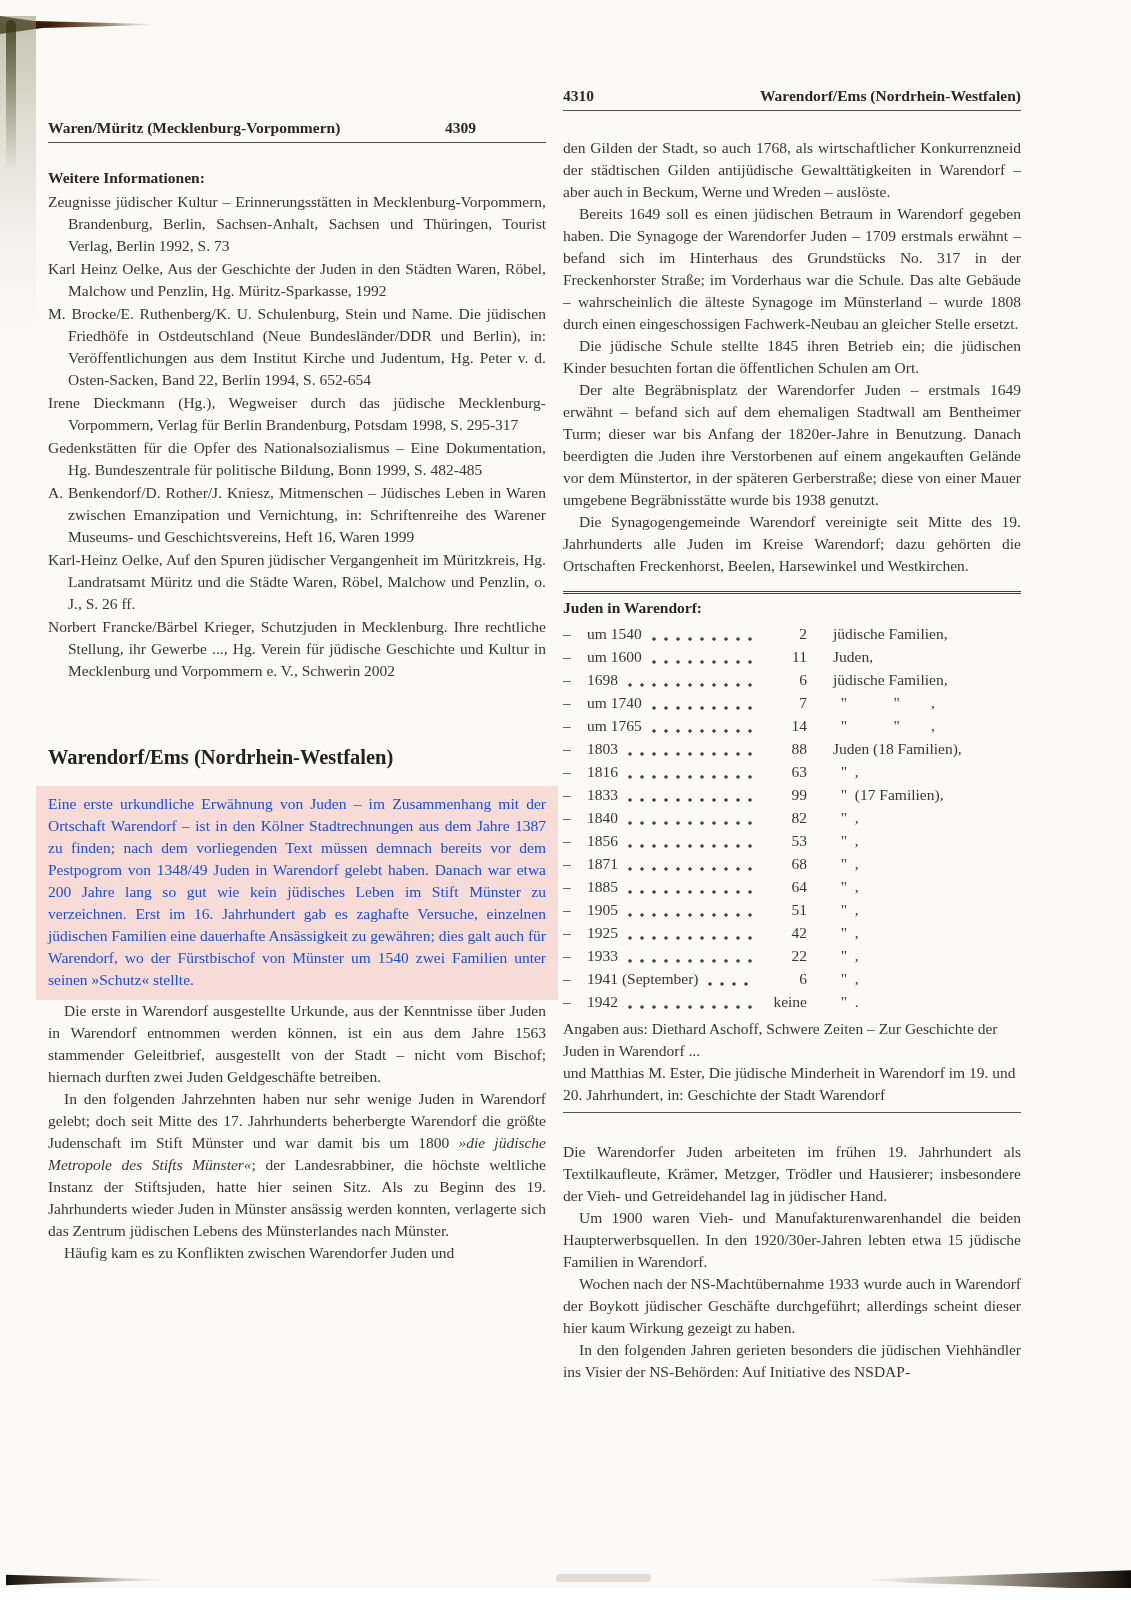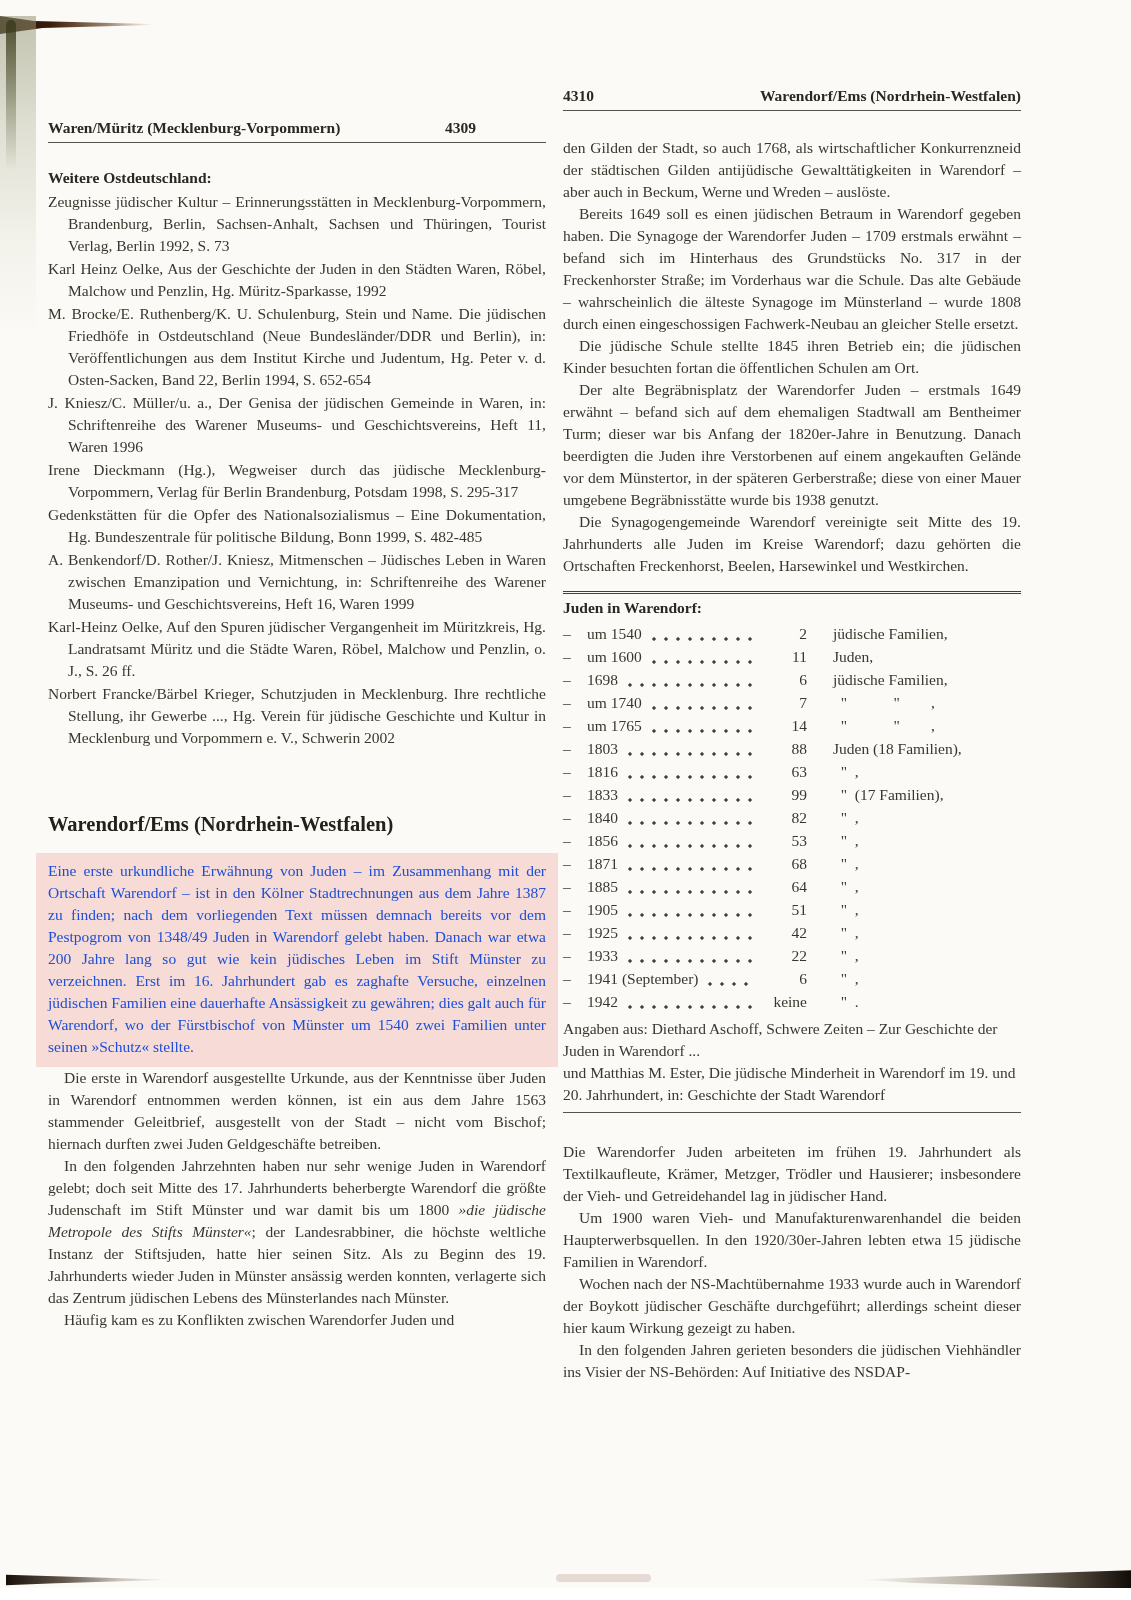--- a/index.html
+++ b/index.html
@@ -105,31 +105,30 @@
   <div class="art art-bottom-smudge"></div>
   <div class="art art-bottom-strip"></div>
 
   <div class="col col-left">
     <div class="running-header">
       <span>Waren/Müritz (Mecklenburg-Vorpommern)</span>
       <span>4309</span>
     </div>
     <hr class="header-rule">
 
-    <h3 class="info-heading">Weitere Ostdeutschland:</h3>
+    <h3 class="info-heading">Weitere Informationen:</h3>
 
     <ul class="bibliography">
 
         <li class="bib-entry">Zeugnisse jüdischer Kultur – Erinnerungsstätten in Mecklenburg-Vorpommern, Brandenburg, Berlin, Sachsen-Anhalt, Sachsen und Thüringen, Tourist Verlag, Berlin 1992, S. 73</li>
 
         <li class="bib-entry">Karl Heinz Oelke, Aus der Geschichte der Juden in den Städten Waren, Röbel, Malchow und Penzlin, Hg. Müritz-Sparkasse, 1992</li>
 
         <li class="bib-entry">M. Brocke/E. Ruthenberg/K. U. Schulenburg, Stein und Name. Die jüdischen Friedhöfe in Ostdeutschland (Neue Bundesländer/DDR und Berlin), in: Veröffentlichungen aus dem Institut Kirche und Judentum, Hg. Peter v. d. Osten-Sacken, Band 22, Berlin 1994, S. 652-654</li>
 
-        <li class="bib-entry">J. Kniesz/C. Müller/u. a., Der Genisa der jüdischen Gemeinde in Waren, in: Schriftenreihe des Warener Museums- und Geschichtsvereins, Heft 11, Waren 1996</li>
 
         <li class="bib-entry">Irene Dieckmann (Hg.), Wegweiser durch das jüdische Mecklenburg-Vorpommern, Verlag für Berlin Brandenburg, Potsdam 1998, S. 295-317</li>
 
         <li class="bib-entry">Gedenkstätten für die Opfer des Nationalsozialismus – Eine Dokumentation, Hg. Bundeszentrale für politische Bildung, Bonn 1999, S. 482-485</li>
 
         <li class="bib-entry">A. Benkendorf/D. Rother/J. Kniesz, Mitmenschen – Jüdisches Leben in Waren zwischen Emanzipation und Vernichtung, in: Schriftenreihe des Warener Museums- und Geschichtsvereins, Heft 16, Waren 1999</li>
 
         <li class="bib-entry">Karl-Heinz Oelke, Auf den Spuren jüdischer Vergangenheit im Müritzkreis, Hg. Landratsamt Müritz und die Städte Waren, Röbel, Malchow und Penzlin, o. J., S. 26 ff.</li>
 
         <li class="bib-entry">Norbert Francke/Bärbel Krieger, Schutzjuden in Mecklenburg. Ihre rechtliche Stellung, ihr Gewerbe ..., Hg. Verein für jüdische Geschichte und Kultur in Mecklenburg und Vorpommern e. V., Schwerin 2002</li>

